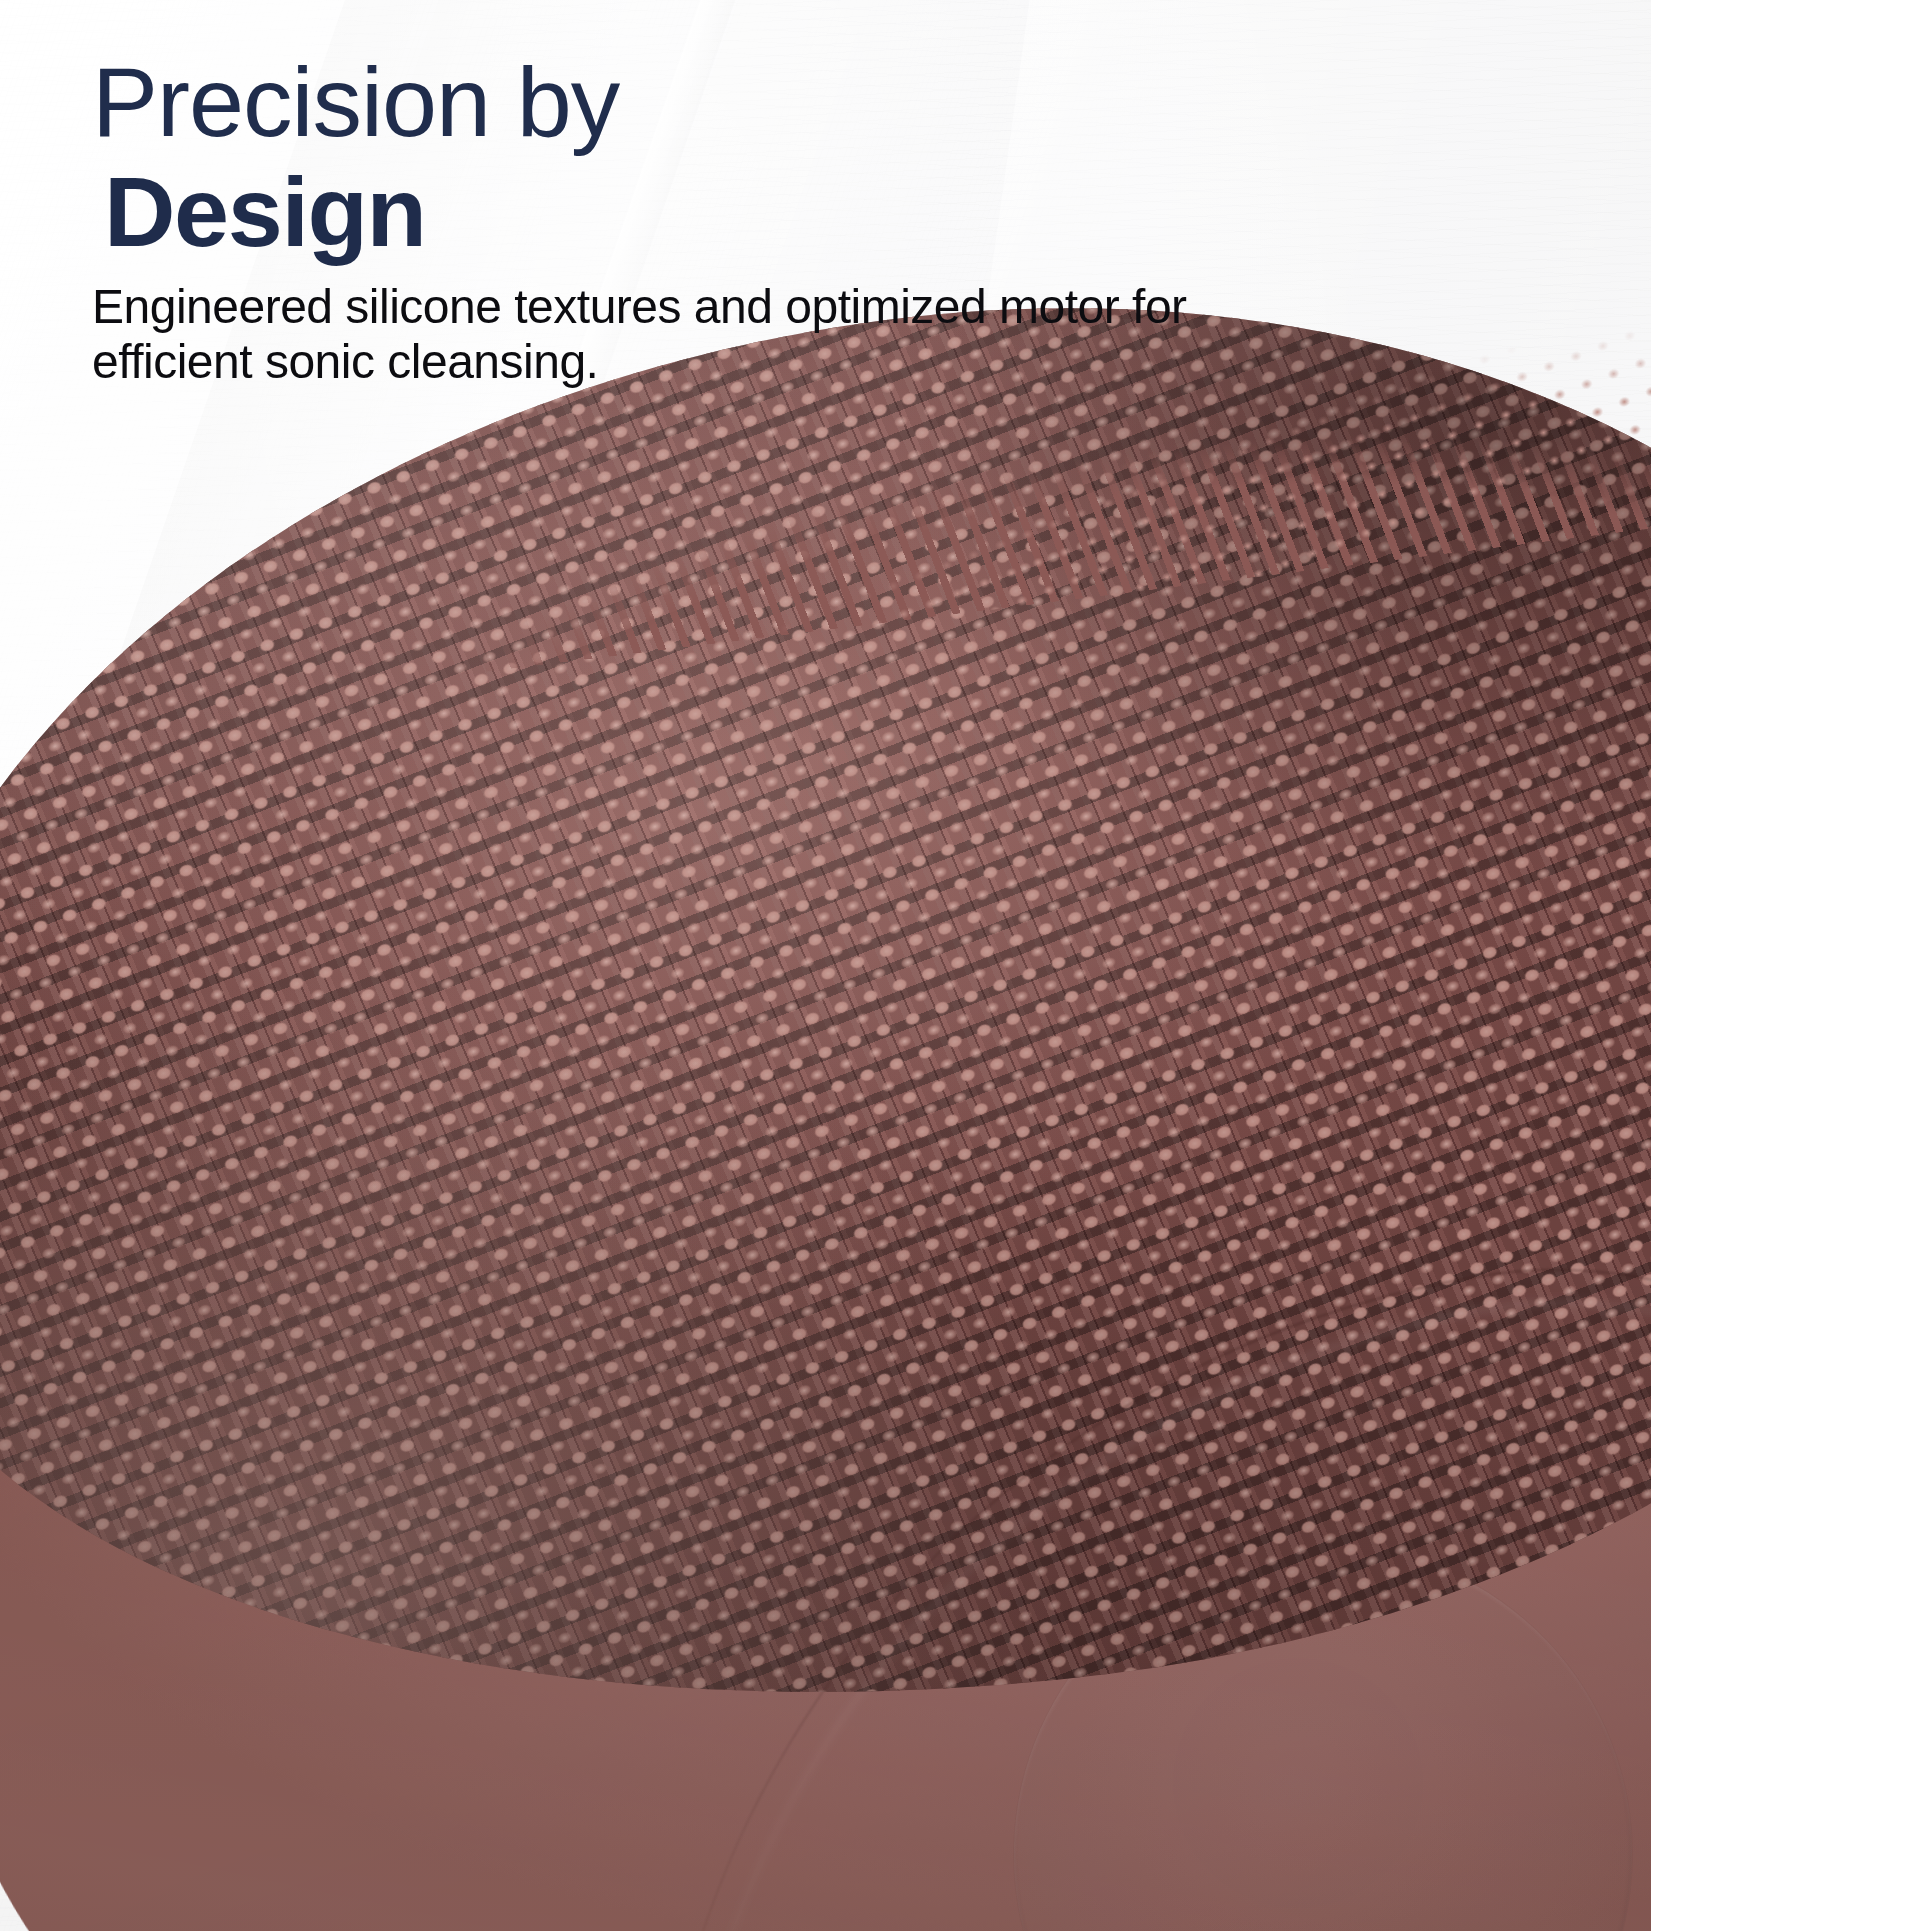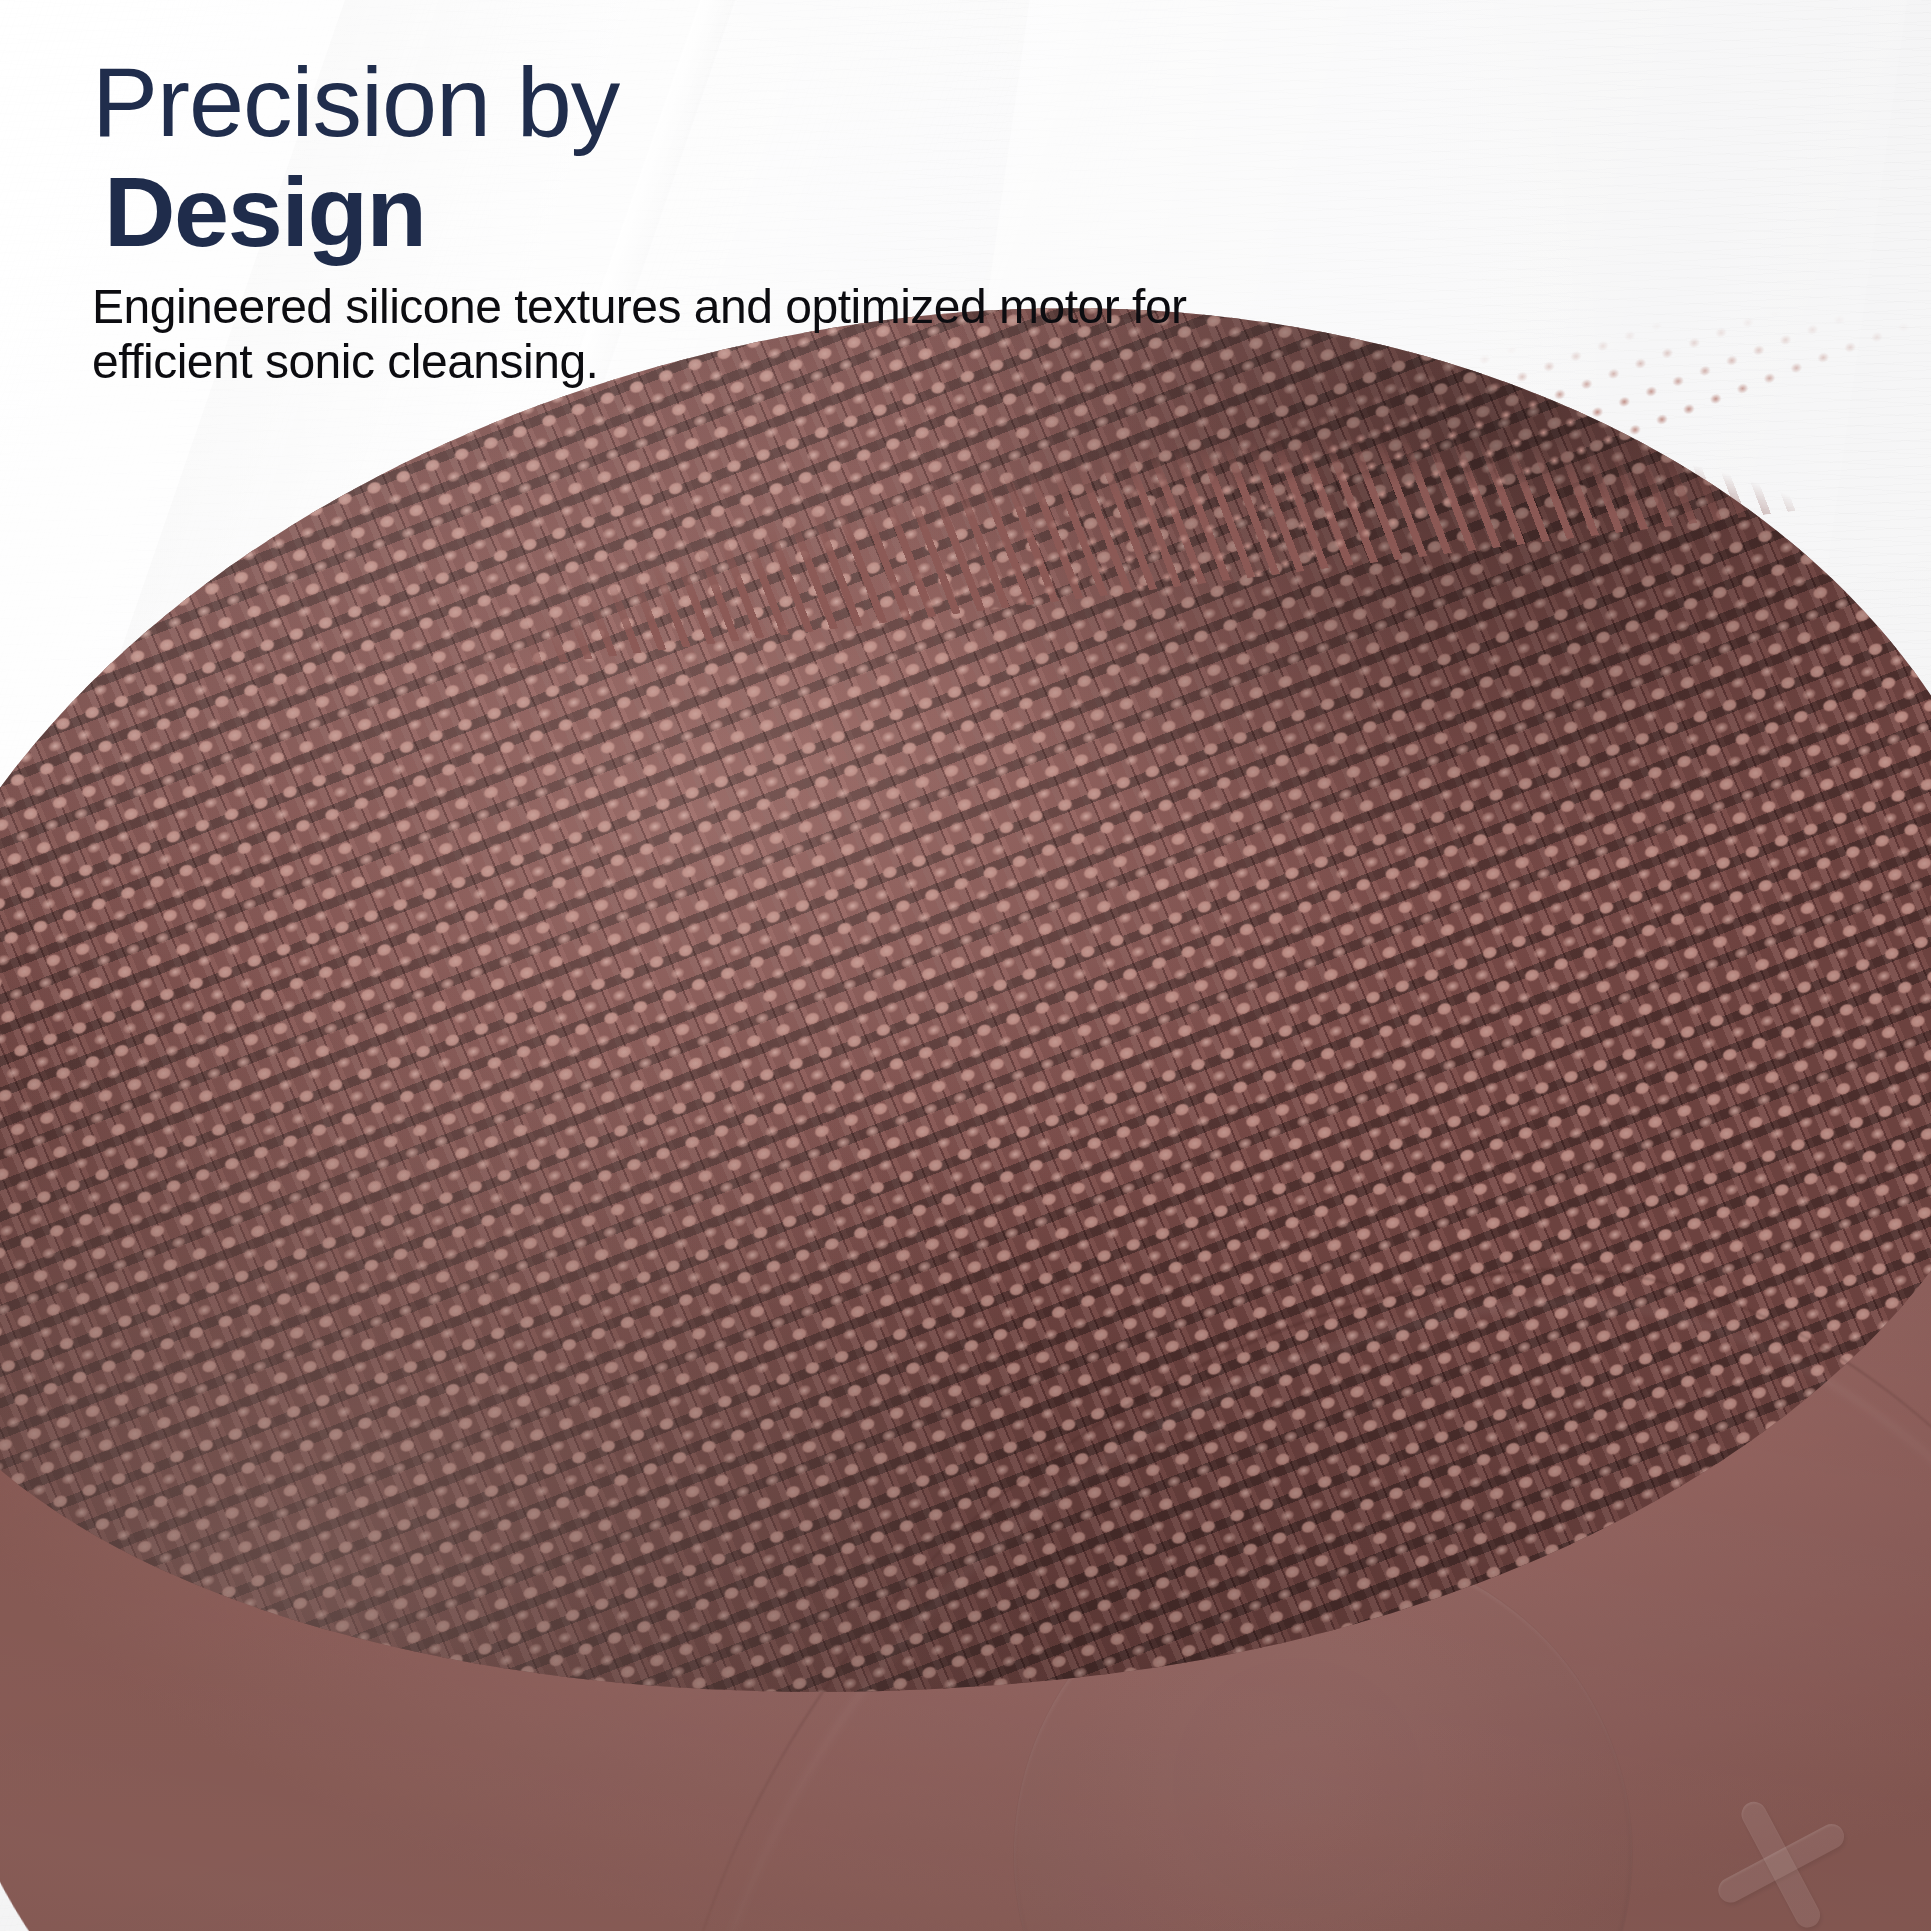--- a/index.html
+++ b/index.html
@@ -1,19 +1,19 @@
 <!DOCTYPE html>
 <html><head>
 <meta charset="utf-8">
 <title>Precision by Design</title>
 <style>
   html,body{margin:0;padding:0;background:#ffffff;}
   #stage{
     position:relative;
-    width:1931px;height:1931px;
+    width:1651px;height:1931px;
     overflow:hidden;
     background:#f6f6f7;
     font-family:"Liberation Sans", sans-serif;
   }
 
   
   .bg-base{
     position:absolute;inset:0;
     background:
       linear-gradient(118deg,#ffffff 0%,#f7f7f8 38%,#f4f4f5 62%,#fafafa 100%);

